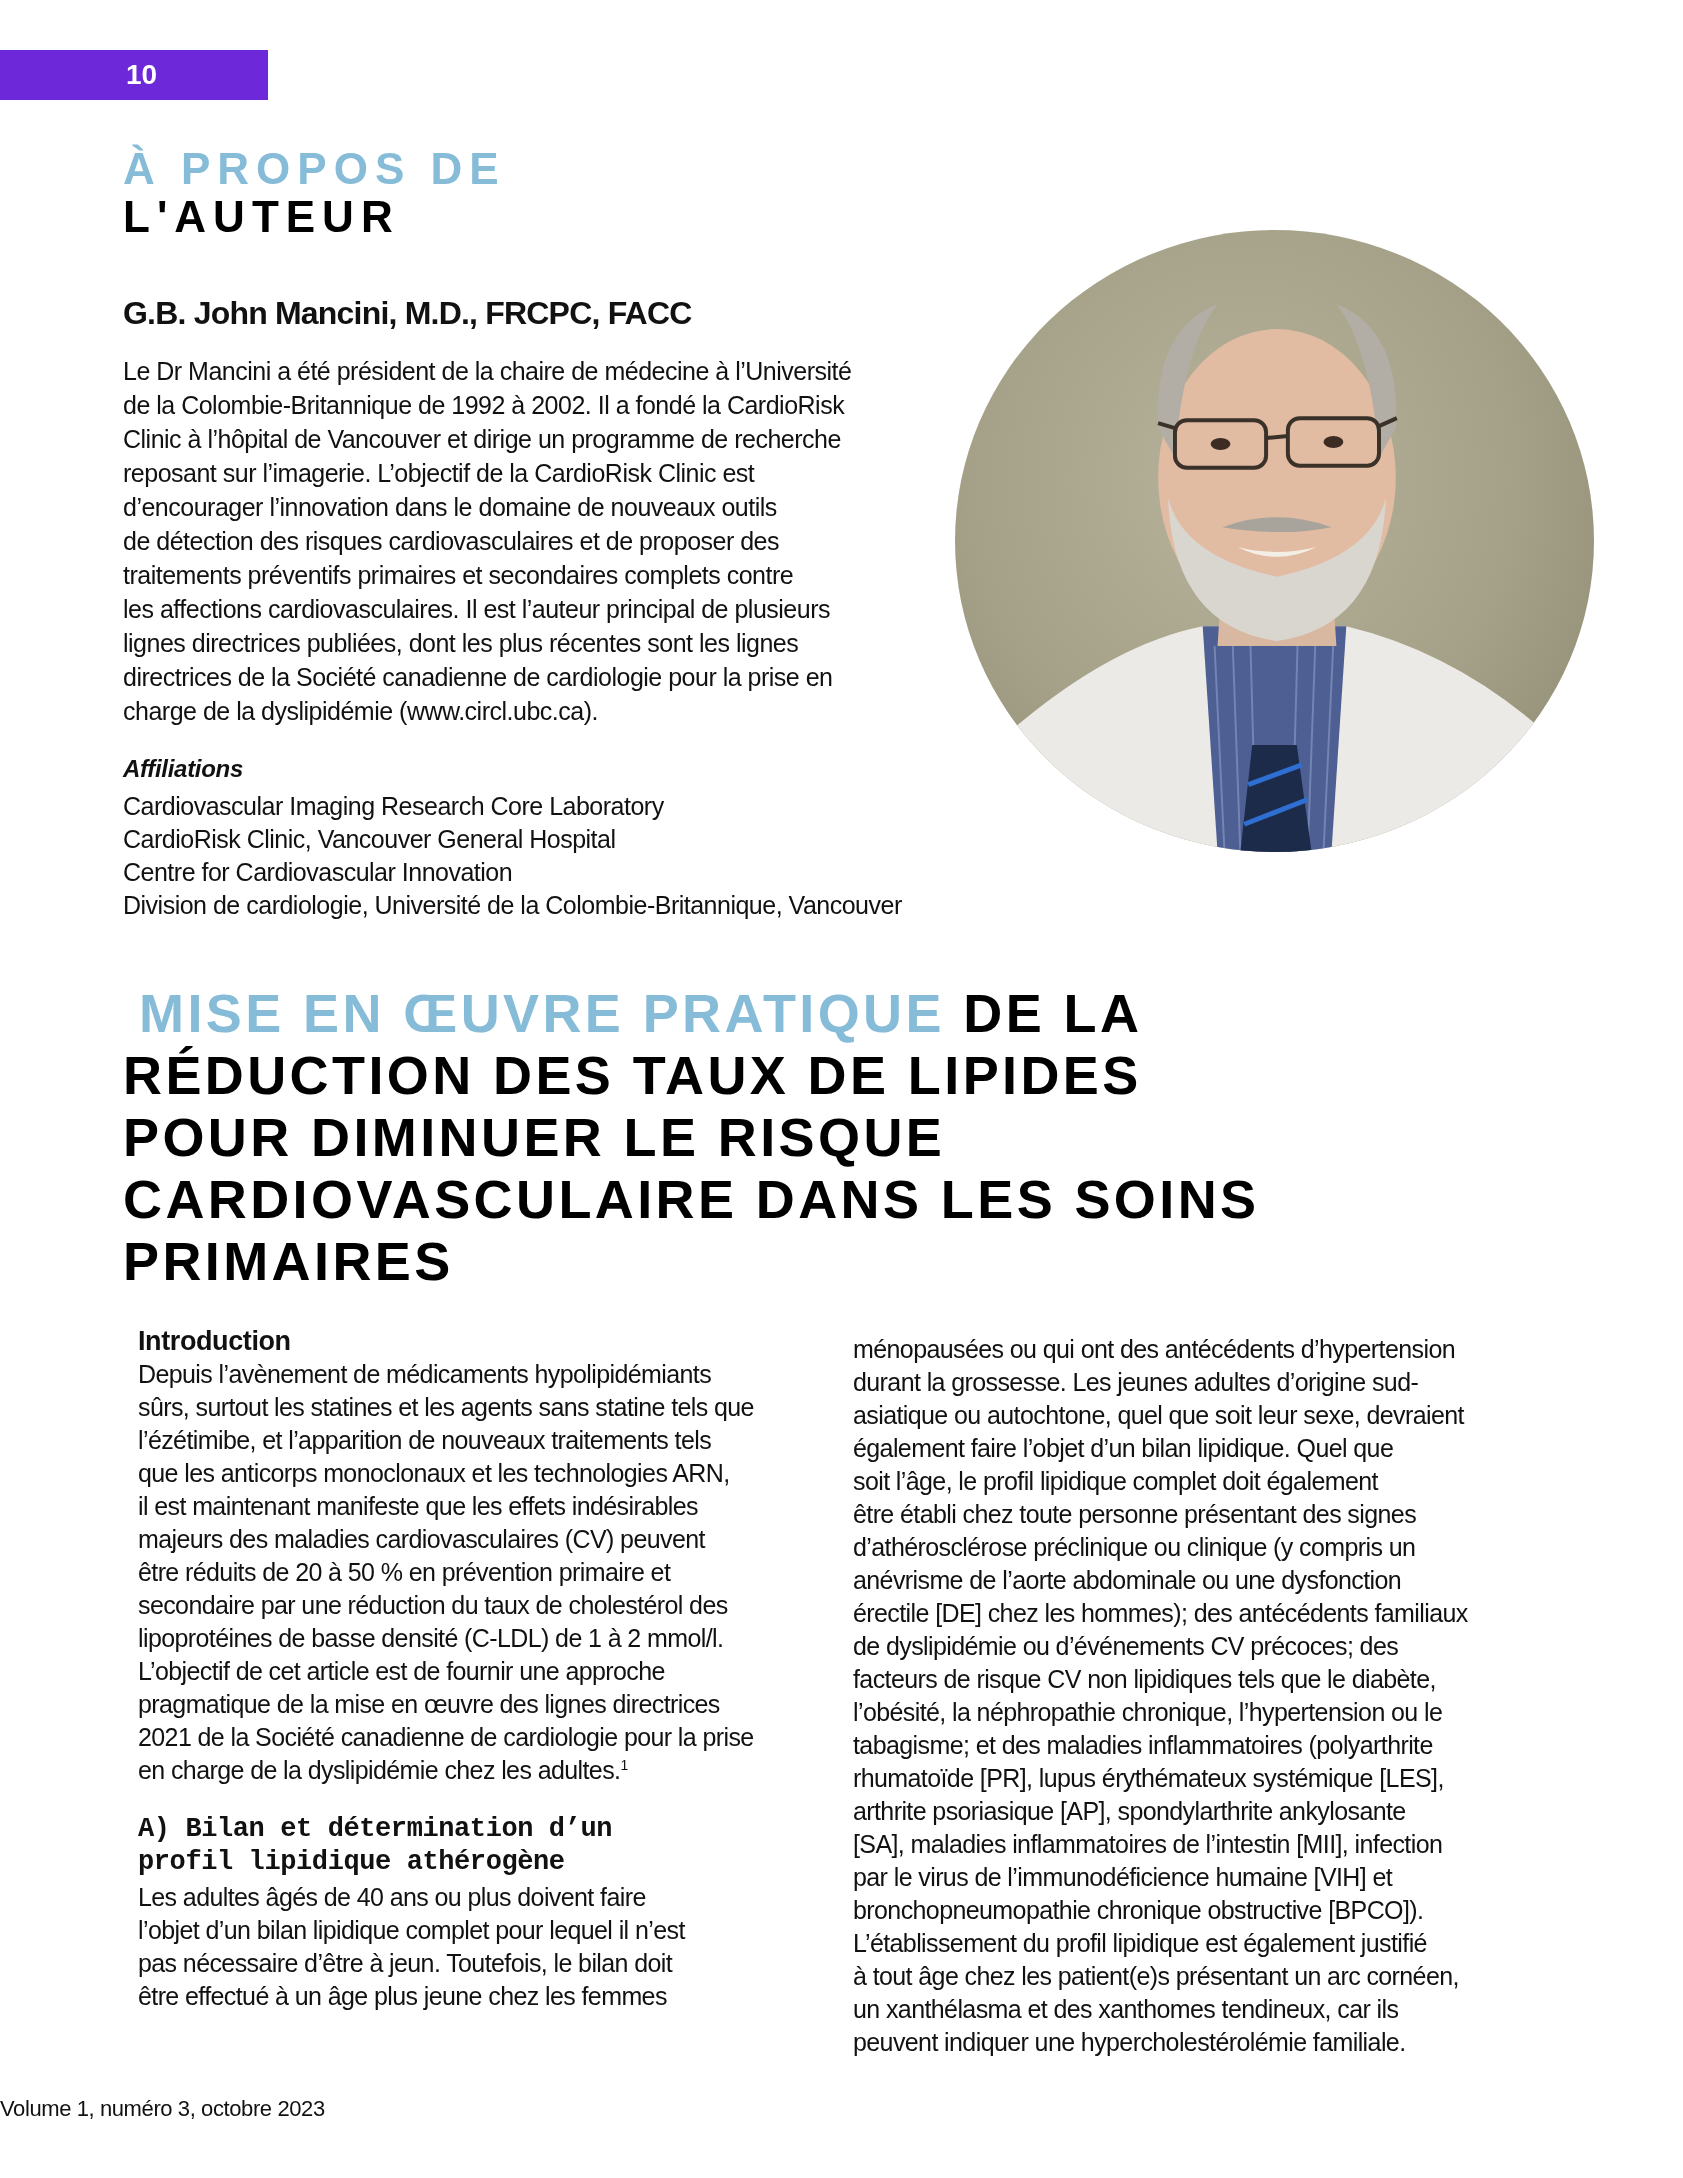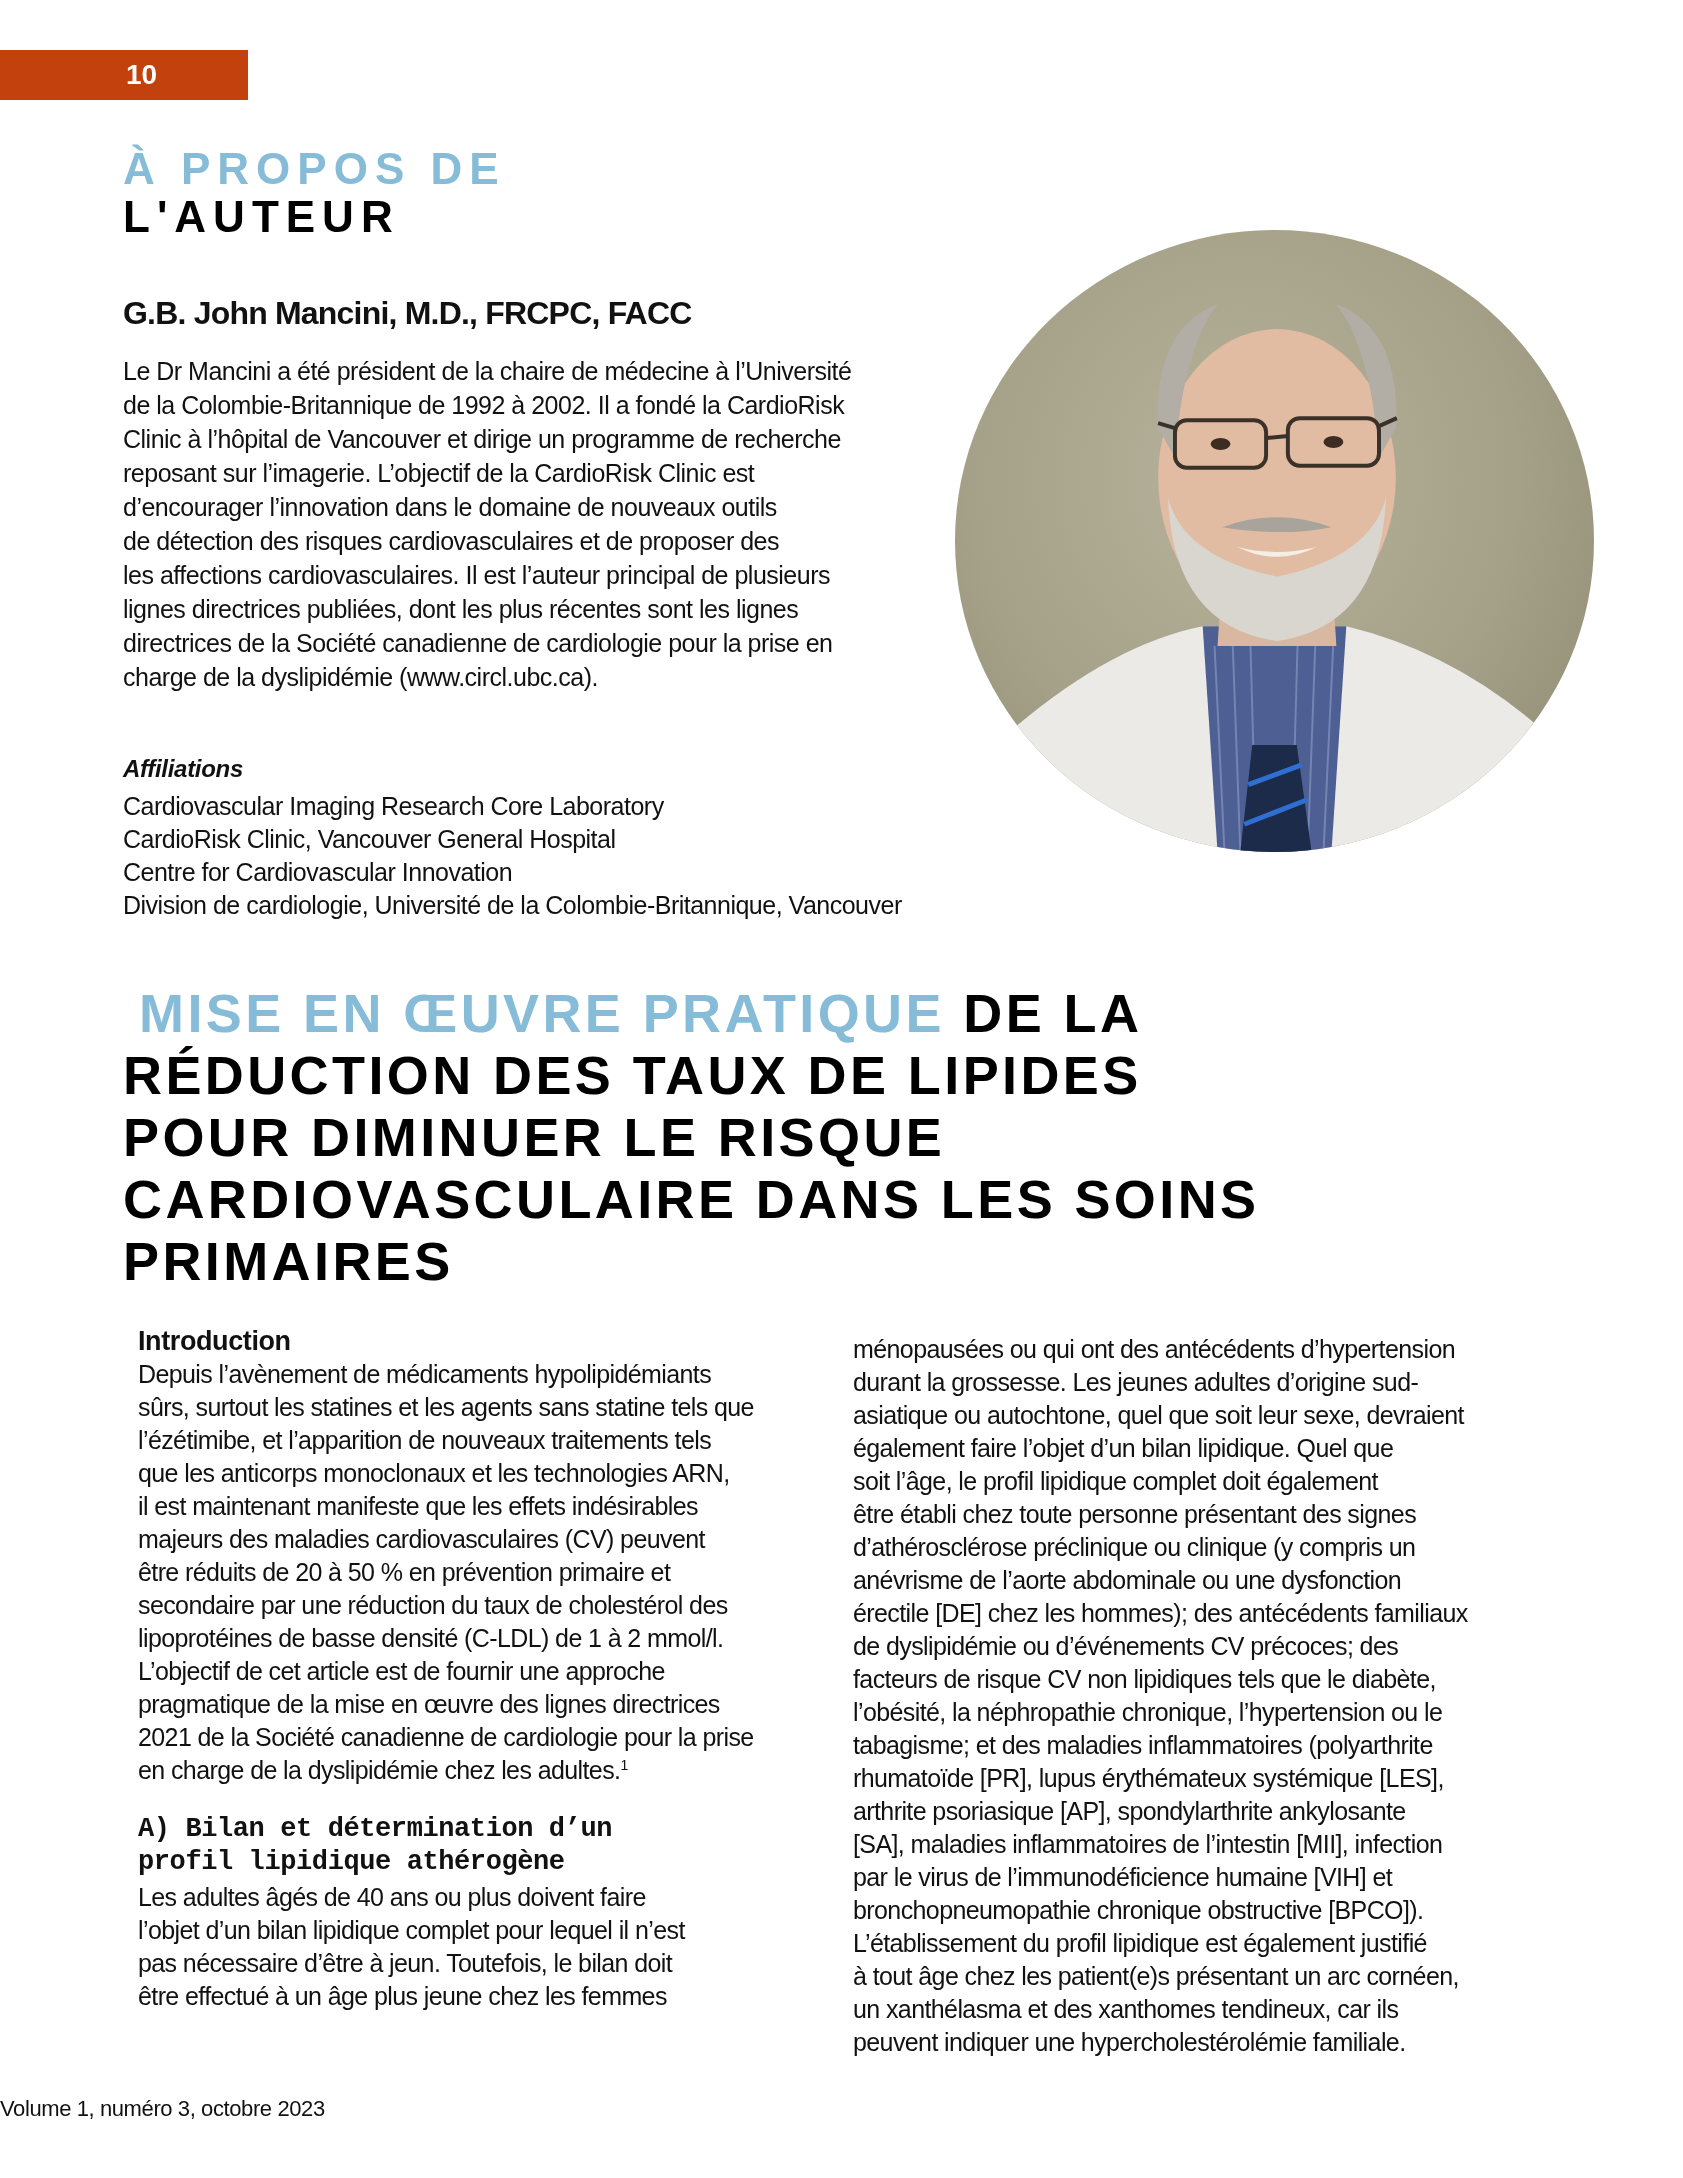--- a/index.html
+++ b/index.html
@@ -1,19 +1,19 @@
 <!DOCTYPE html>
 <html><head>
 <meta charset="utf-8">
 <style>
   html, body { margin: 0; padding: 0; background: #ffffff; }
   body { width: 1683px; height: 2178px; position: relative; overflow: hidden;
          font-family: "Liberation Sans", sans-serif; color: #111; }
   .abs { position: absolute; }
-  .pagebox { left: 0; top: 50px; width: 248px; height: 50px; background: #c2410c; }
+  .pagebox { left: 0; top: 50px; width: 268px; height: 50px; background: #6d28d9; }
   .pagenum { position: absolute; left: 126px; top: 8px; font-size: 28px; font-weight: bold; color: #ffffff; line-height: 34px; }
   .sec-title { left: 123px; top: 145px; font-weight: bold; font-size: 44px; line-height: 48px; letter-spacing: 7px; }
   .sec-title .blue { color: #86bcd8; display: block; }
   .sec-title .black { color: #000; display: block; }
   .author-name { left: 123px; top: 293px; font-size: 32px; font-weight: bold; letter-spacing: -0.8px; line-height: 40px; }
   .bio { left: 123px; top: 354px; width: 832px; font-size: 25px; line-height: 34px; letter-spacing: -0.5px; }
   .bio .line { display: block; white-space: nowrap; }
   .aff-label { left: 123px; top: 754px; font-size: 24px; font-style: italic; font-weight: bold; letter-spacing: -0.3px; line-height: 30px; }
   .aff-list { left: 123px; top: 790px; font-size: 25px; line-height: 33px; letter-spacing: -0.5px; }
   .aff-list .line { display: block; white-space: nowrap; }
@@ -42,20 +42,21 @@
 
 <div class="abs author-name">G.B. John Mancini, M.D., FRCPC, FACC</div>
 
 <div class="abs bio">
   <span class="line">Le Dr Mancini a été président de la chaire de médecine à l’Université</span>
   <span class="line">de la Colombie-Britannique de 1992 à 2002. Il a fondé la CardioRisk</span>
   <span class="line">Clinic à l’hôpital de Vancouver et dirige un programme de recherche</span>
   <span class="line">reposant sur l’imagerie. L’objectif de la CardioRisk Clinic est</span>
   <span class="line">d’encourager l’innovation dans le domaine de nouveaux outils</span>
   <span class="line">de détection des risques cardiovasculaires et de proposer des</span>
+  <span class="line">traitements préventifs primaires et secondaires complets contre</span>
   <span class="line">les affections cardiovasculaires. Il est l’auteur principal de plusieurs</span>
   <span class="line">lignes directrices publiées, dont les plus récentes sont les lignes</span>
   <span class="line">directrices de la Société canadienne de cardiologie pour la prise en</span>
   <span class="line">charge de la dyslipidémie (www.circl.ubc.ca).</span>
 </div>
 
 <div class="abs aff-label">Affiliations</div>
 <div class="abs aff-list">
   <span class="line">Cardiovascular Imaging Research Core Laboratory</span>
   <span class="line">CardioRisk Clinic, Vancouver General Hospital</span>

